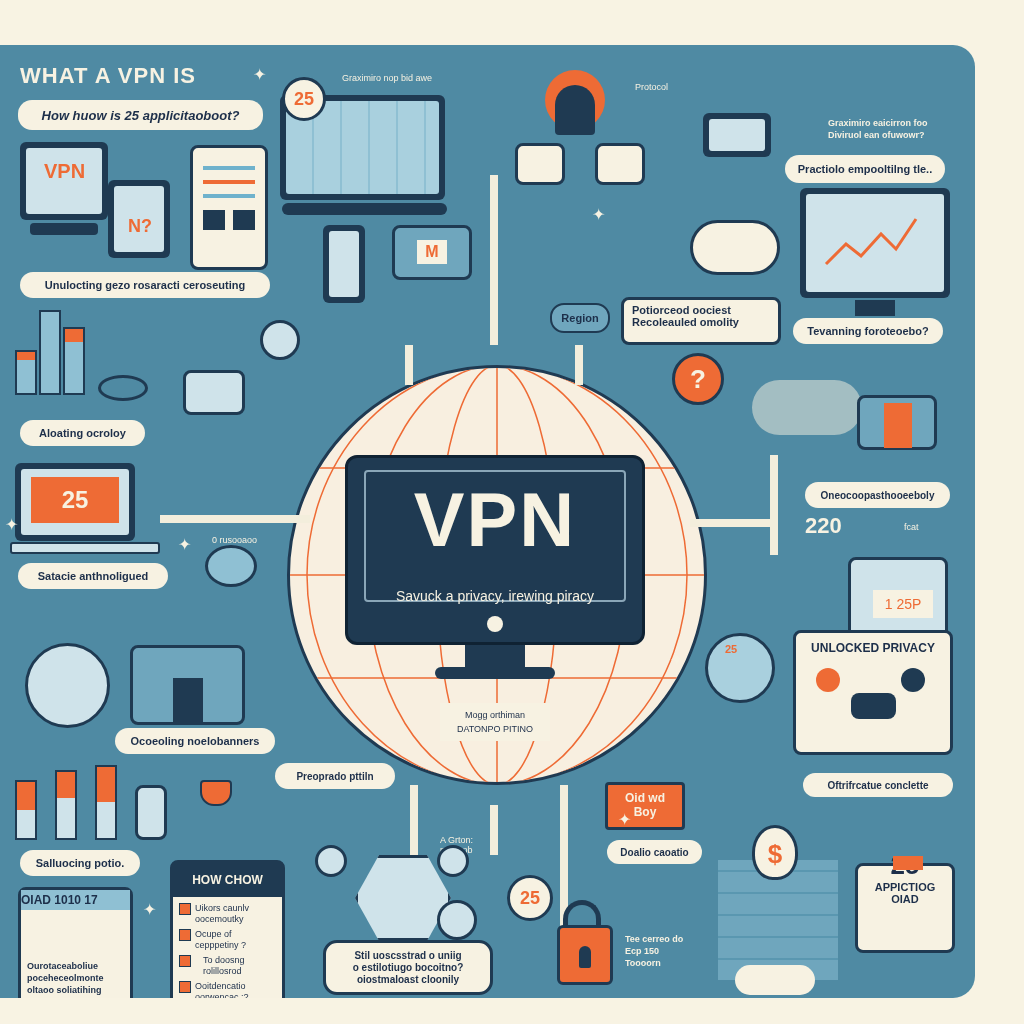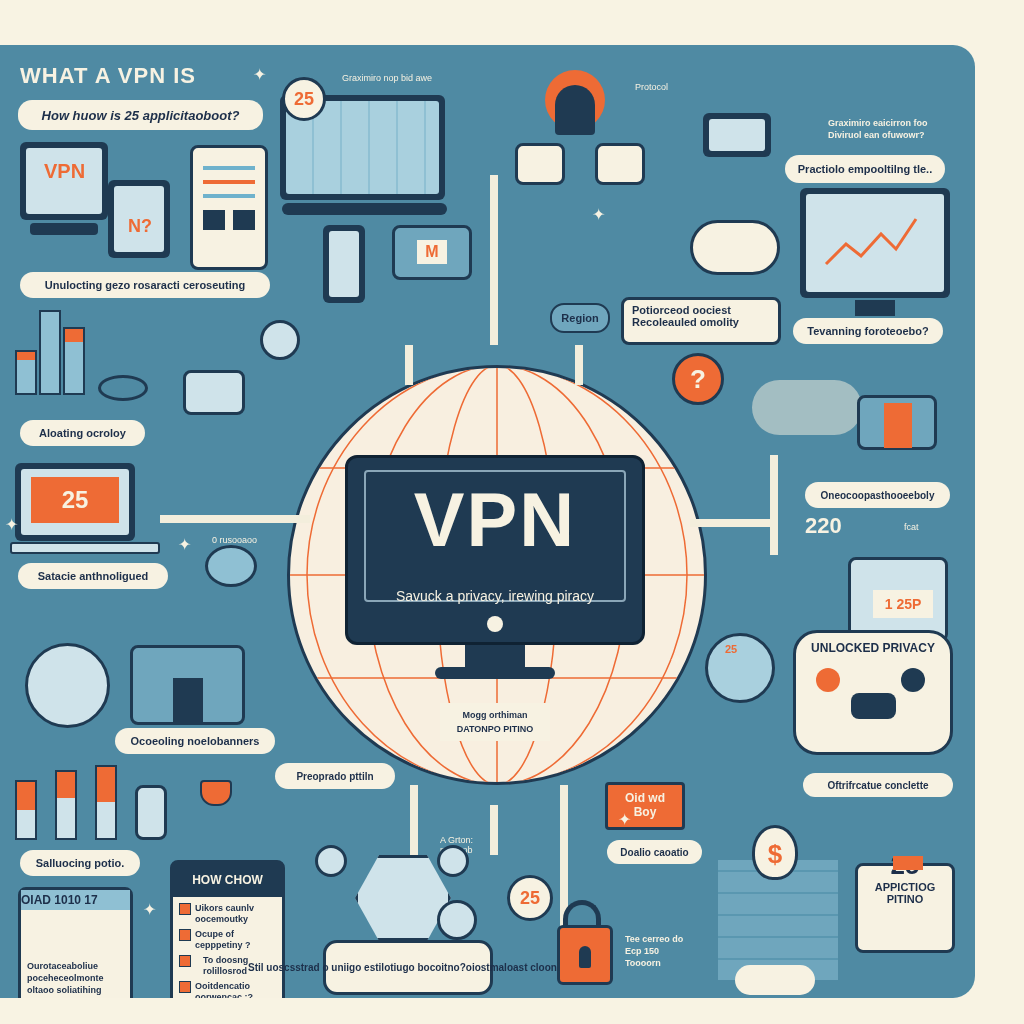--- a/index.html
+++ b/index.html
@@ -115,26 +115,26 @@
 
   <div class="abs orange" style="left:672px;top:308px;width:52px;height:52px;border-radius:50%;border:3px solid #1f3a52;color:#f7f2e2;font-weight:bold;font-size:26px;text-align:center;line-height:46px;box-sizing:border-box;">?</div>
   <div class="abs cream" style="left:752px;top:335px;width:110px;height:55px;border-radius:28px;opacity:.5;"></div>
   <div class="card" style="left:857px;top:350px;width:80px;height:55px;background:#6fa6bd;">
     <div class="abs orange" style="left:24px;top:5px;width:28px;height:45px;"></div>
   </div>
   <div class="pill" style="left:805px;top:437px;width:145px;height:26px;font-size:10px;">Oneocoopasthooeeboly</div>
   <div class="abs" style="left:805px;top:468px;color:#f7f2e2;font-size:22px;font-weight:bold;">220</div>
   <div class="abs" style="left:898px;top:477px;color:#f7f2e2;font-size:9px;margin-left:6px;">fcat</div>
   <div class="card" style="left:848px;top:512px;width:100px;height:85px;background:#cfe3ea;">
-    <div class="abs cream" style="left:22px;top:30px;width:60px;height:28px;color:#ee6b35;font-weight:bold;font-size:14px;text-align:center;line-height:28px;">1 25P</div>
+    <div class="abs cream" style="left:22px;top:30px;width:60px;height:28px;color:#ee6b35;font-weight:normal;font-size:14px;text-align:center;line-height:28px;">1 25P</div>
   </div>
   <div class="icon-c" style="left:705px;top:588px;width:70px;height:70px;background:#a9d0de;"></div>
   <div class="abs" style="left:725px;top:598px;color:#ee6b35;font-size:11px;font-weight:bold;">25</div>
 
-  <div class="card" style="left:793px;top:585px;width:160px;height:125px;border-radius:24px;">
+  <div class="card" style="left:793px;top:585px;width:160px;height:125px;">
     <div style="text-align:center;font-weight:bold;font-size:12px;color:#1d2f4a;margin-top:8px;">UNLOCKED PRIVACY</div>
     <div class="abs orange" style="left:20px;top:35px;width:24px;height:24px;border-radius:50%;"></div>
     <div class="abs dark" style="left:105px;top:35px;width:24px;height:24px;border-radius:50%;"></div>
     <div class="abs dark" style="left:55px;top:60px;width:45px;height:26px;border-radius:8px;"></div>
   </div>
   <div class="pill" style="left:803px;top:728px;width:150px;height:24px;font-size:10px;">Oftrifrcatue conclette</div>
 
   <div class="globe">
     <svg width="420" height="420" style="position:absolute;left:0;top:0;">
       <g fill="none" stroke="#ee6b35" stroke-width="1.5">
@@ -149,21 +149,21 @@
     </svg>
   </div>
   <div class="monitor">
     <div class="inner"></div>
     <div class="vpn-word">VPN</div>
     <div class="vpn-sub">Savuck a privacy, irewing piracy</div>
     <div class="dot"></div>
   </div>
   <div class="stand"></div>
   <div class="base"></div>
-  <div class="abs cream" style="left:440px;top:658px;width:110px;height:38px;font-size:9px;font-weight:bold;color:#1d2f4a;text-align:center;line-height:14px;padding-top:5px;box-sizing:border-box;">
+  <div class="abs cream" style="left:440px;top:658px;width:110px;height:38px;font-size:9px;font-weight:normal;color:#1d2f4a;text-align:center;line-height:14px;padding-top:5px;box-sizing:border-box;">
     <div>Mogg orthiman</div>
     <div>DATONPO PITINO</div>
   </div>
 
   <div class="line" style="left:160px;top:470px;width:150px;height:8px;"></div>
   <div class="line" style="left:690px;top:474px;width:82px;height:8px;"></div>
   <div class="line" style="left:770px;top:410px;width:8px;height:100px;"></div>
   <div class="line" style="left:490px;top:130px;width:8px;height:170px;"></div>
   <div class="line" style="left:405px;top:300px;width:8px;height:40px;"></div>
   <div class="line" style="left:575px;top:300px;width:8px;height:40px;"></div>
@@ -201,21 +201,21 @@
     <div style="padding:50px 6px 0;font-size:9px;font-weight:bold;color:#1d2f4a;line-height:12px;">
       <div>Ourotaceaboliue</div>
       <div>poceheceolmonte</div>
       <div>oltaoo soliatihing</div>
       <div>eyoo occuteoy.</div>
     </div>
   </div>
 
   <div class="card" style="left:170px;top:815px;width:115px;height:160px;">
     <div class="dark" style="height:34px;color:#f7f2e2;font-weight:bold;font-size:12px;text-align:center;line-height:34px;">HOW CHOW</div>
-    <div style="padding:6px;font-size:9px;font-weight:bold;color:#1d2f4a;line-height:11px;">
+    <div style="padding:6px;font-size:9px;font-weight:normal;color:#1d2f4a;line-height:11px;">
       <div style="display:flex;gap:4px;margin-bottom:4px;">
           <span class="orange" style="width:10px;height:10px;flex:none;border:1px solid #1f3a52;"></span>
           <span>Uikors caunlv oocemoutky</span>
         </div>
       <div style="display:flex;gap:4px;margin-bottom:4px;">
           <span class="orange" style="width:10px;height:10px;flex:none;border:1px solid #1f3a52;"></span>
           <span>Ocupe of cepppetiny ?</span>
         </div>
       <div style="display:flex;gap:12px;margin-bottom:4px;">
           <span class="orange" style="width:10px;height:10px;flex:none;border:1px solid #1f3a52;"></span>
@@ -227,21 +227,21 @@
         </div>
     </div>
   </div>
 
   <div class="pill" style="left:275px;top:718px;width:120px;height:26px;font-size:10px;">Preoprado pttiln</div>
   <div class="abs" style="left:440px;top:790px;color:#f7f2e2;font-size:9px;width:60px;">A Grton: muhaob</div>
   <div class="abs" style="left:355px;top:810px;width:90px;height:80px;background:#cfe3ea;border:3px solid #1f3a52;clip-path:polygon(25% 0,75% 0,100% 50%,75% 100%,25% 100%,0 50%);"></div>
   <div class="icon-c" style="left:315px;top:800px;width:32px;height:32px;background:#cfe3ea;"></div>
   <div class="icon-c" style="left:437px;top:800px;width:32px;height:32px;background:#cfe3ea;"></div>
   <div class="icon-c" style="left:437px;top:855px;width:40px;height:40px;background:#cfe3ea;"></div>
-  <div class="pill" style="left:323px;top:895px;width:170px;height:55px;border:3px solid #1f3a52;flex-direction:row;font-size:10px;line-height:12px;">
+  <div class="pill" style="left:323px;top:895px;width:170px;height:55px;border:3px solid #1f3a52;flex-direction:column;font-size:10px;line-height:12px;">
     <div>Stil uoscsstrad o uniig</div>
     <div>o estilotiugo bocoitno?</div>
     <div>oiostmaloast cloonily</div>
   </div>
   <div class="badge" style="left:507px;top:830px;width:46px;height:46px;font-size:18px;">25</div>
   <div class="abs orange" style="left:557px;top:880px;width:56px;height:60px;border-radius:6px;border:3px solid #1f3a52;box-sizing:border-box;">
     <div class="abs dark" style="left:19px;top:18px;width:12px;height:22px;border-radius:6px 6px 2px 2px;"></div>
   </div>
   <div class="abs" style="left:563px;top:855px;width:38px;height:28px;border:5px solid #1f3a52;border-bottom:none;border-radius:20px 20px 0 0;box-sizing:border-box;"></div>
 
@@ -257,21 +257,21 @@
   </div>
   <div class="abs" style="left:718px;top:815px;width:120px;height:120px;background:repeating-linear-gradient(0deg,#6fa6bd 0 20px,#5a97b0 20px 22px);"></div>
   <div class="abs cream" style="left:752px;top:780px;width:46px;height:55px;border-radius:50% 50% 45% 45%;border:3px solid #1f3a52;color:#ee6b35;font-weight:bold;font-size:26px;text-align:center;line-height:52px;box-sizing:border-box;">$</div>
   <div class="abs cream" style="left:735px;top:920px;width:80px;height:30px;border-radius:16px;"></div>
 
   <div class="card" style="left:855px;top:818px;width:100px;height:90px;text-align:center;">
     <div class="abs orange" style="left:35px;top:-10px;width:30px;height:14px;"></div>
     <div style="font-size:26px;font-weight:bold;color:#1d2f4a;margin-top:14px;"></div>
     <div style="font-size:26px;font-weight:bold;color:#1d2f4a;margin-top:-30px;">25</div>
     <div style="font-size:11px;font-weight:bold;color:#1d2f4a;">APPICTIOG</div>
-    <div style="font-size:11px;font-weight:bold;color:#1d2f4a;">PITINO</div>
+    <div style="font-size:11px;font-weight:bold;color:#1d2f4a;">OIAD</div>
   </div>
 
   <div class="sparkle" style="left:5px;top:470px;">✦</div>
   <div class="sparkle" style="left:178px;top:490px;">✦</div>
   <div class="sparkle" style="left:143px;top:855px;">✦</div>
   <div class="sparkle" style="left:670px;top:605px;">✦</div>
   <div class="sparkle" style="left:618px;top:765px;">✦</div>
   <div class="sparkle" style="left:940px;top:615px;">+</div>
   <div class="sparkle" style="left:592px;top:160px;">✦</div>
 </div>

